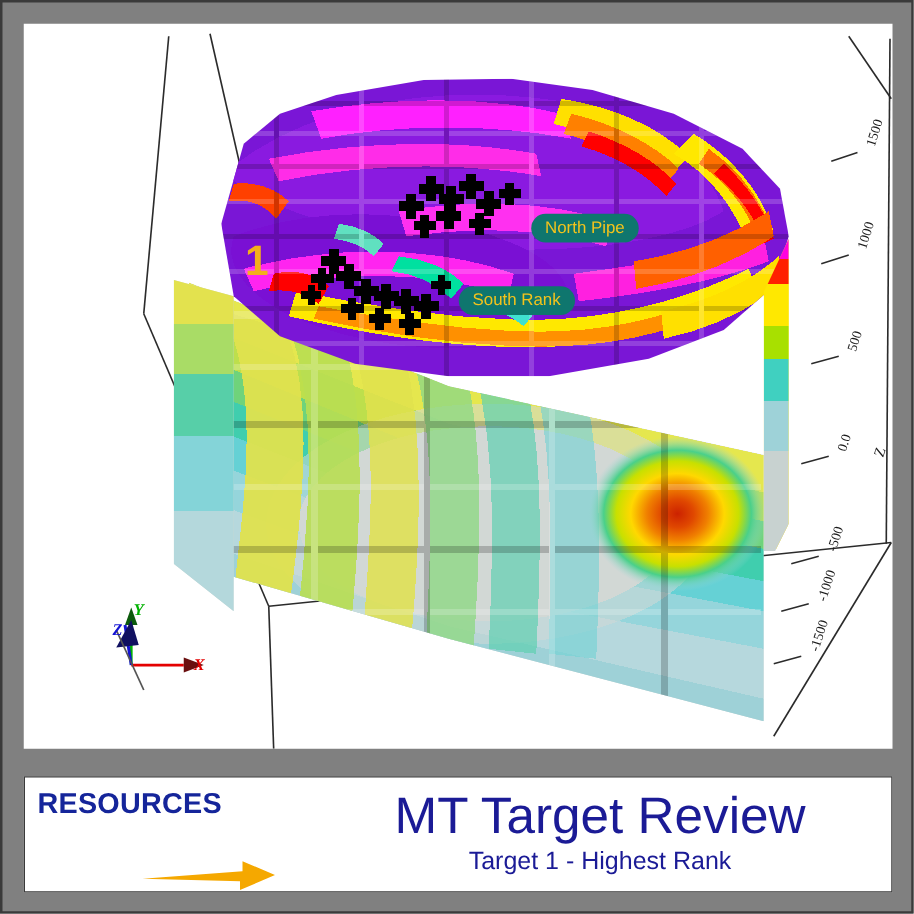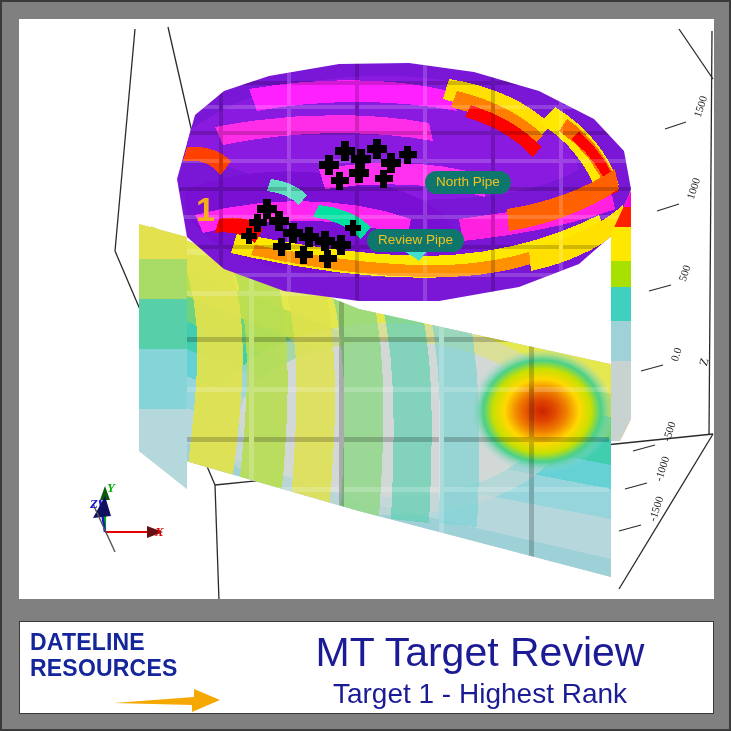--- a/index.html
+++ b/index.html
@@ -43,21 +43,21 @@
   #footer{position:absolute;left:17px;top:619px;width:695px;height:93px;
           background:#ffffff;border:1px solid #3a3a3a;box-sizing:border-box;
           overflow:hidden;}
   #logo{position:absolute;left:10px;top:7px;width:210px;height:80px;}
   #logo .logo-line{color:#15259a;font-weight:bold;font-size:23px;letter-spacing:.2px;
           font-family:"Liberation Sans",sans-serif;line-height:1.13;}
   #logo-arrow{position:absolute;left:82px;top:52px;}
   #title-block{position:absolute;left:235px;top:5px;width:450px;text-align:center;
           color:#1b1b96;font-family:"Liberation Sans",sans-serif;}
   #title-main{font-size:41px;line-height:1.22;}
-  #title-sub{font-size:28px;line-height:1.22;}
+  #title-sub{font-size:20px;line-height:1.22;}
 </style>
 </head>
 <body>
 
 <div id="frame">
 
   <div id="plot-area">
 
     <svg width="695" height="580" style="position:absolute;left:0;top:0;">
       <g stroke="#2b2b2b" stroke-width="1.3" fill="none">
@@ -279,21 +279,21 @@
           <rect x="588" y="268" width="28" height="34" fill="#40d0c0"></rect>
           <rect x="588" y="302" width="28" height="40" fill="#9ed2d8"></rect>
           <rect x="588" y="342" width="28" height="80" fill="#c8d2d0"></rect>
         </g>
       </svg>
     </div>
 
     <div id="target-number">1</div>
 
     <div class="pill" id="label-north">North Pipe</div>
-    <div class="pill" id="label-south">Review Pipe</div>
+    <div class="pill" id="label-south">South Rank</div>
 
     <div class="ztick" style="left:672px;top:96px;transform:rotate(-72deg);">1500</div>
     <div class="ztick" style="left:665px;top:178px;transform:rotate(-72deg);">1000</div>
     <div class="ztick" style="left:657px;top:260px;transform:rotate(-72deg);">500</div>
     <div class="ztick" style="left:649px;top:340px;transform:rotate(-72deg);">0.0</div>
     <div class="ztick" style="left:641px;top:420px;transform:rotate(-72deg);">-500</div>
     <div class="ztick" style="left:633px;top:460px;transform:rotate(-72deg);">-1000</div>
     <div class="ztick" style="left:627px;top:500px;transform:rotate(-72deg);">-1500</div>
     <div class="zaxis-title" style="left:677px;top:344px;transform:rotate(-72deg);">Z</div>
 
@@ -314,21 +314,20 @@
       <span class="ax-letter" style="left:88px;top:50px;color:#e40000;">X</span>
       <span class="ax-letter" style="left:40px;top:6px;color:#00b200;">Y</span>
       <span class="ax-letter" style="left:23px;top:22px;color:#1414d2;">Z</span>
     </div>
 
   </div>
 
   <div id="footer">
 
     <div id="logo">
-      <div class="logo-line">DATELINE</div>
       <div class="logo-line">RESOURCES</div>
       <svg id="logo-arrow" width="120" height="32">
         <path d="M2,22 L82,16 L82,8 L108,19 L80,31 L80,24 Z" fill="#f5a800"></path>
       </svg>
     </div>
 
     <div id="title-block">
       <div id="title-main">MT Target Review</div>
       <div id="title-sub">Target 1 - Highest Rank</div>
     </div>

